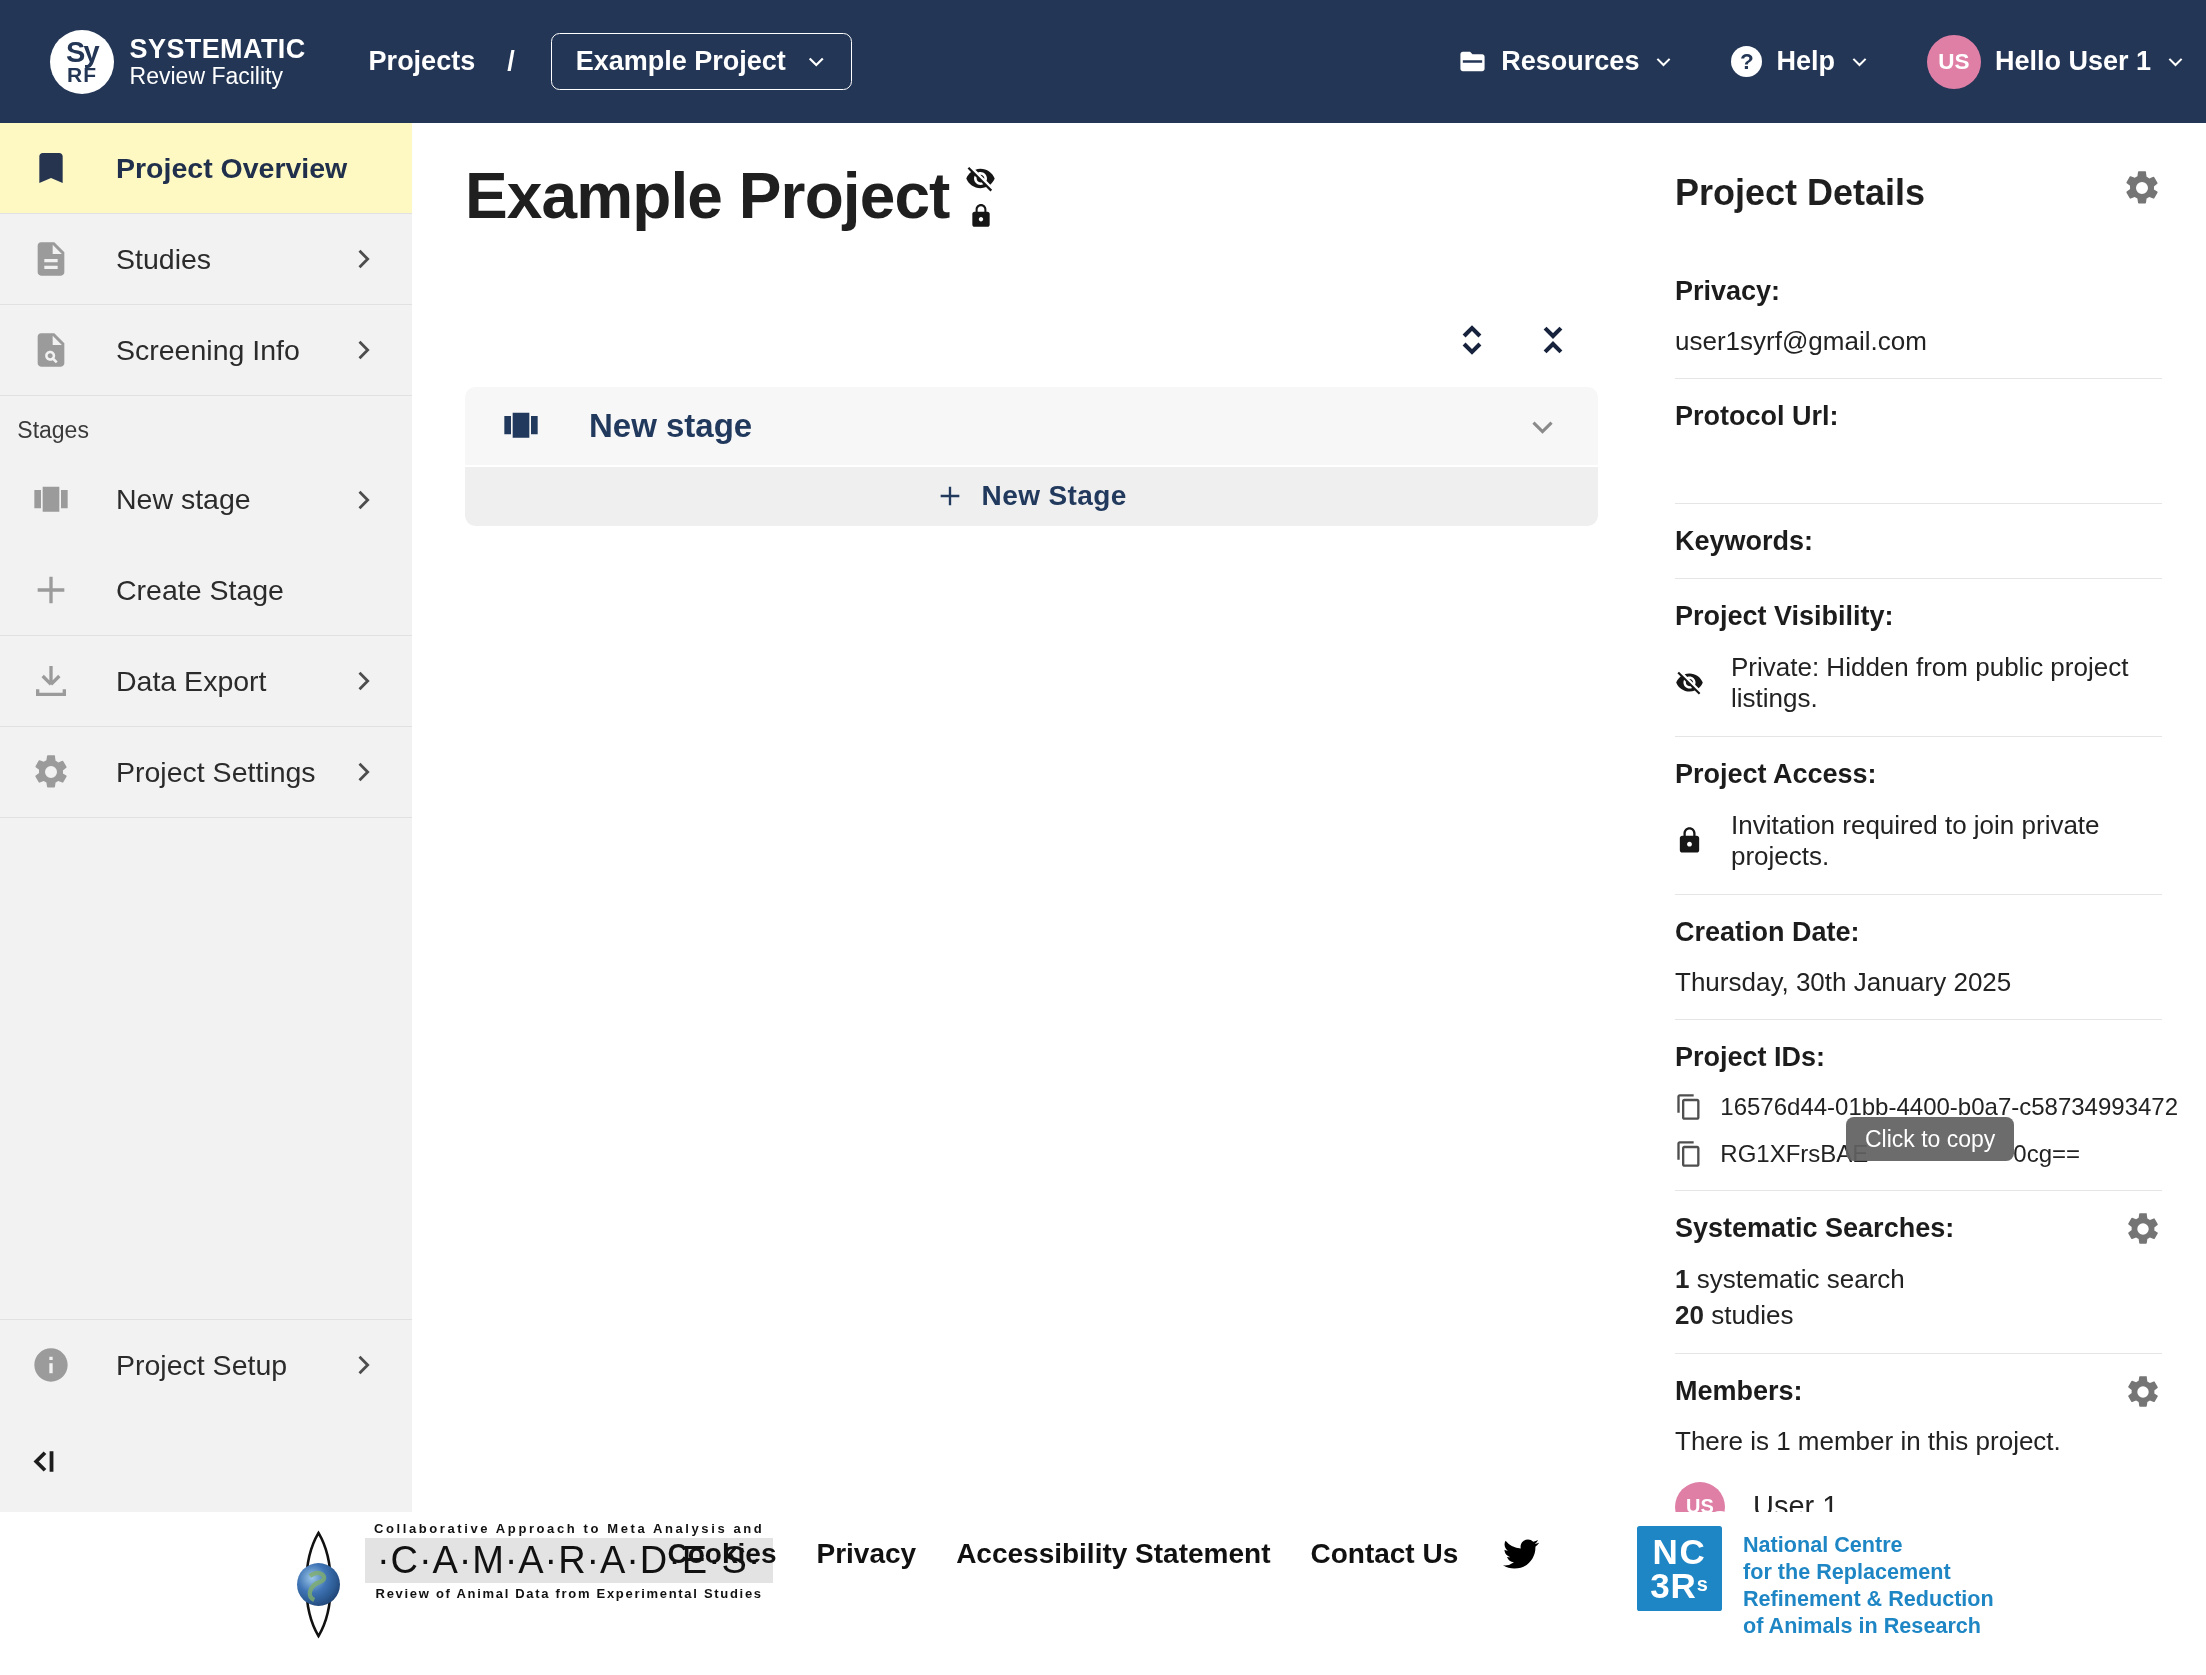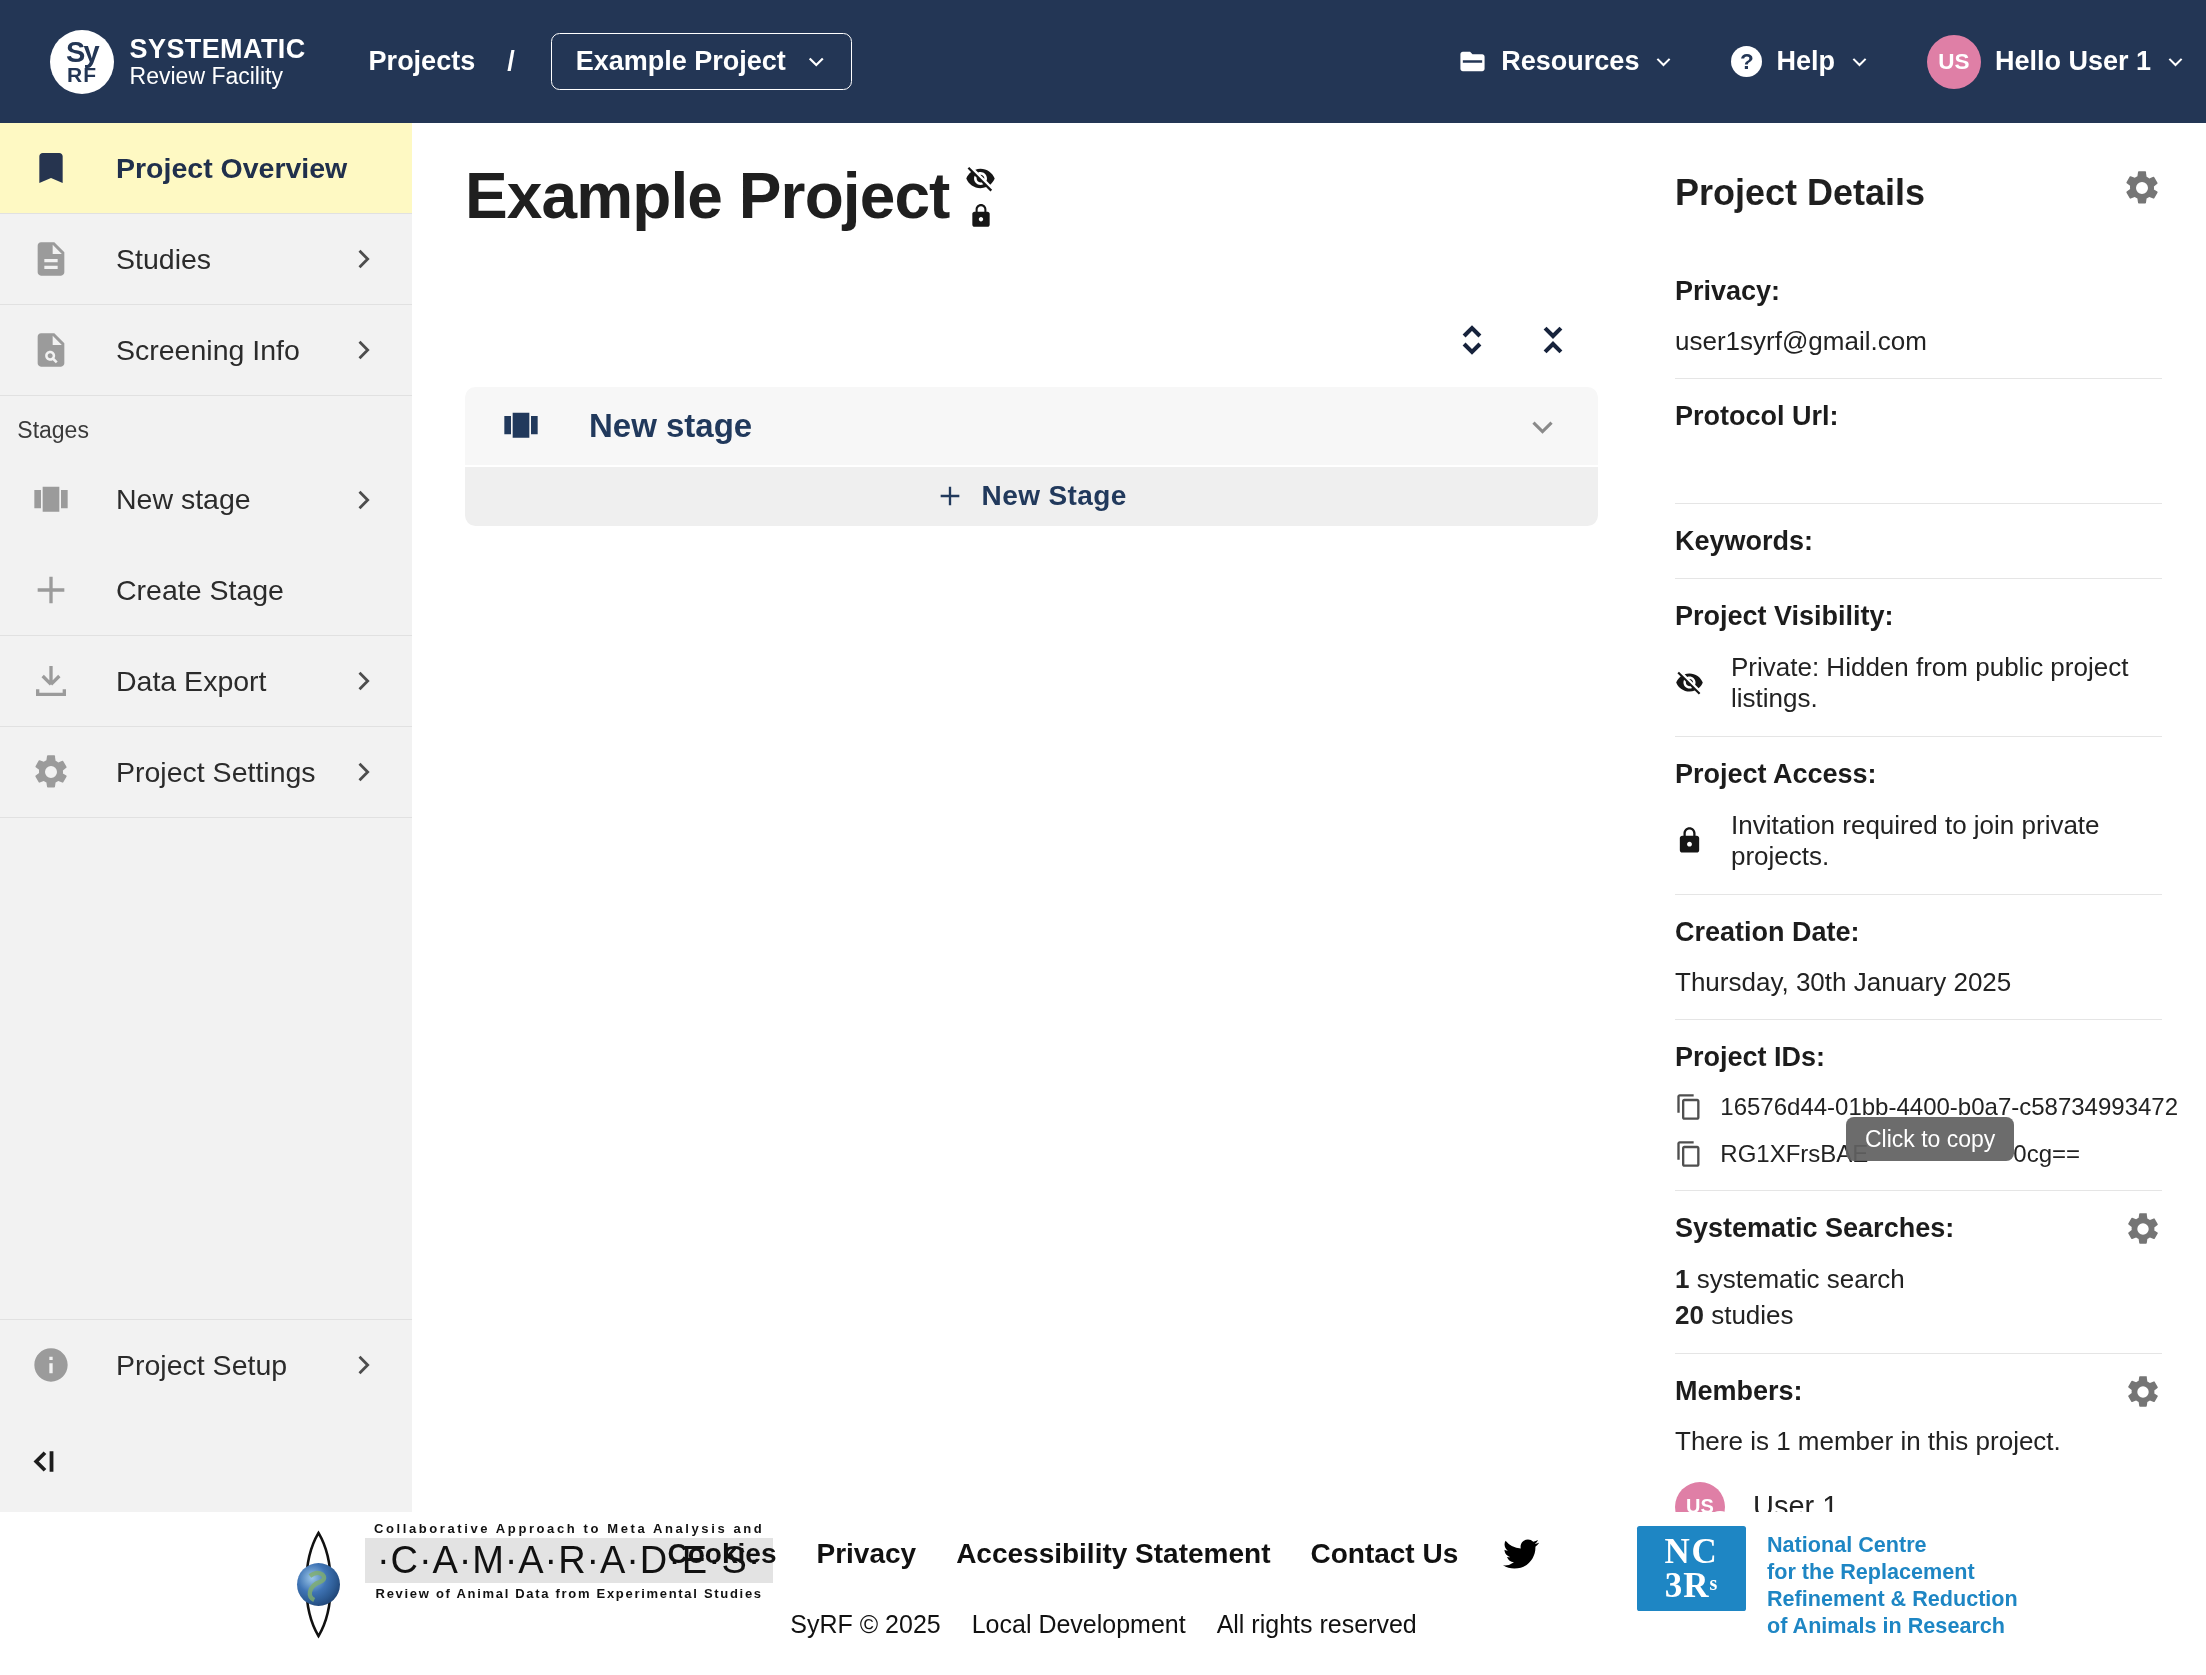--- a/index.html
+++ b/index.html
@@ -107,23 +107,23 @@
   .foot-links svg { width:36px; height:36px; color:#000; margin-left:5.2px; cursor:pointer; }
   .foot-copy { margin-top:38px; font-size:25px; color:#111; }
   .foot-copy span { margin:0 12px; }
   .camarades { position:absolute; left:291px; top:8.6px; height:130px; cursor:pointer; }
   .cam-eye { position:absolute; left:0; top:8.6px; }
   .cam-text { margin-left:74px; text-align:center; }
   .cam-line1 { font-size:13px; font-weight:700; letter-spacing:2.6px; color:#111; margin-bottom:2.6px; }
   .cam-band { background:#e3e3e3; padding:0.9px 12px; font-size:38px; font-weight:500; letter-spacing:0.9px; color:#111; }
   .cam-line3 { font-size:13px; font-weight:700; letter-spacing:1.7px; color:#111; margin-top:3.5px; }
   .nc3rs { position:absolute; left:1637px; top:14px; display:flex; align-items:flex-start; cursor:pointer; }
-  .nc-square { width:109px; height:85px; background:#1e86c4; border-radius:2.6px; color:#fff;
+  .nc-square { width:85px; height:85px; background:#1e86c4; border-radius:2.6px; color:#fff;
                display:flex; flex-direction:column; align-items:center; justify-content:center;
-               font-weight:700; line-height:.95;font-family:Liberation Serif, serif; }
+               font-weight:700; line-height:.95; }
   .nc-square .l1 { font-size:35px; letter-spacing:1.7px; }
   .nc-square .l2 { font-size:35px; letter-spacing:0.9px; }
   .nc-square .sup { font-size:20px; vertical-align:7px; }
   .nc-text { margin-left:21px; margin-top:5.2px; }
   .nc-text div { font-size:21.6px; font-weight:700; color:#1e86c4; line-height:27px; }
 
   .clickable { cursor:pointer; }
 </style>
 </head>
 <body>
@@ -459,25 +459,20 @@
   <div class="foot-center">
     <div class="foot-links">
       <span class="foot-link">Cookies</span>
       <span class="foot-link">Privacy</span>
       <span class="foot-link">Accessibility Statement</span>
       <span class="foot-link">Contact Us</span>
       <svg viewBox="0 0 42 42" width="36" height="36">
           <use href="#i-twitter"></use>
         </svg>
     </div>
-    <div class="foot-copy">
-      <span>SyRF © 2025</span>
-      <span>Local Development</span>
-      <span>All rights reserved</span>
-    </div>
   </div>
   <div class="nc3rs">
     <div class="nc-square">
       <div class="l1">NC</div>
       <div class="l2"><span>3R</span><span class="sup">s</span></div>
     </div>
     <div class="nc-text">
       <div>National Centre</div>
       <div>for the Replacement</div>
       <div>Refinement &amp; Reduction</div>

